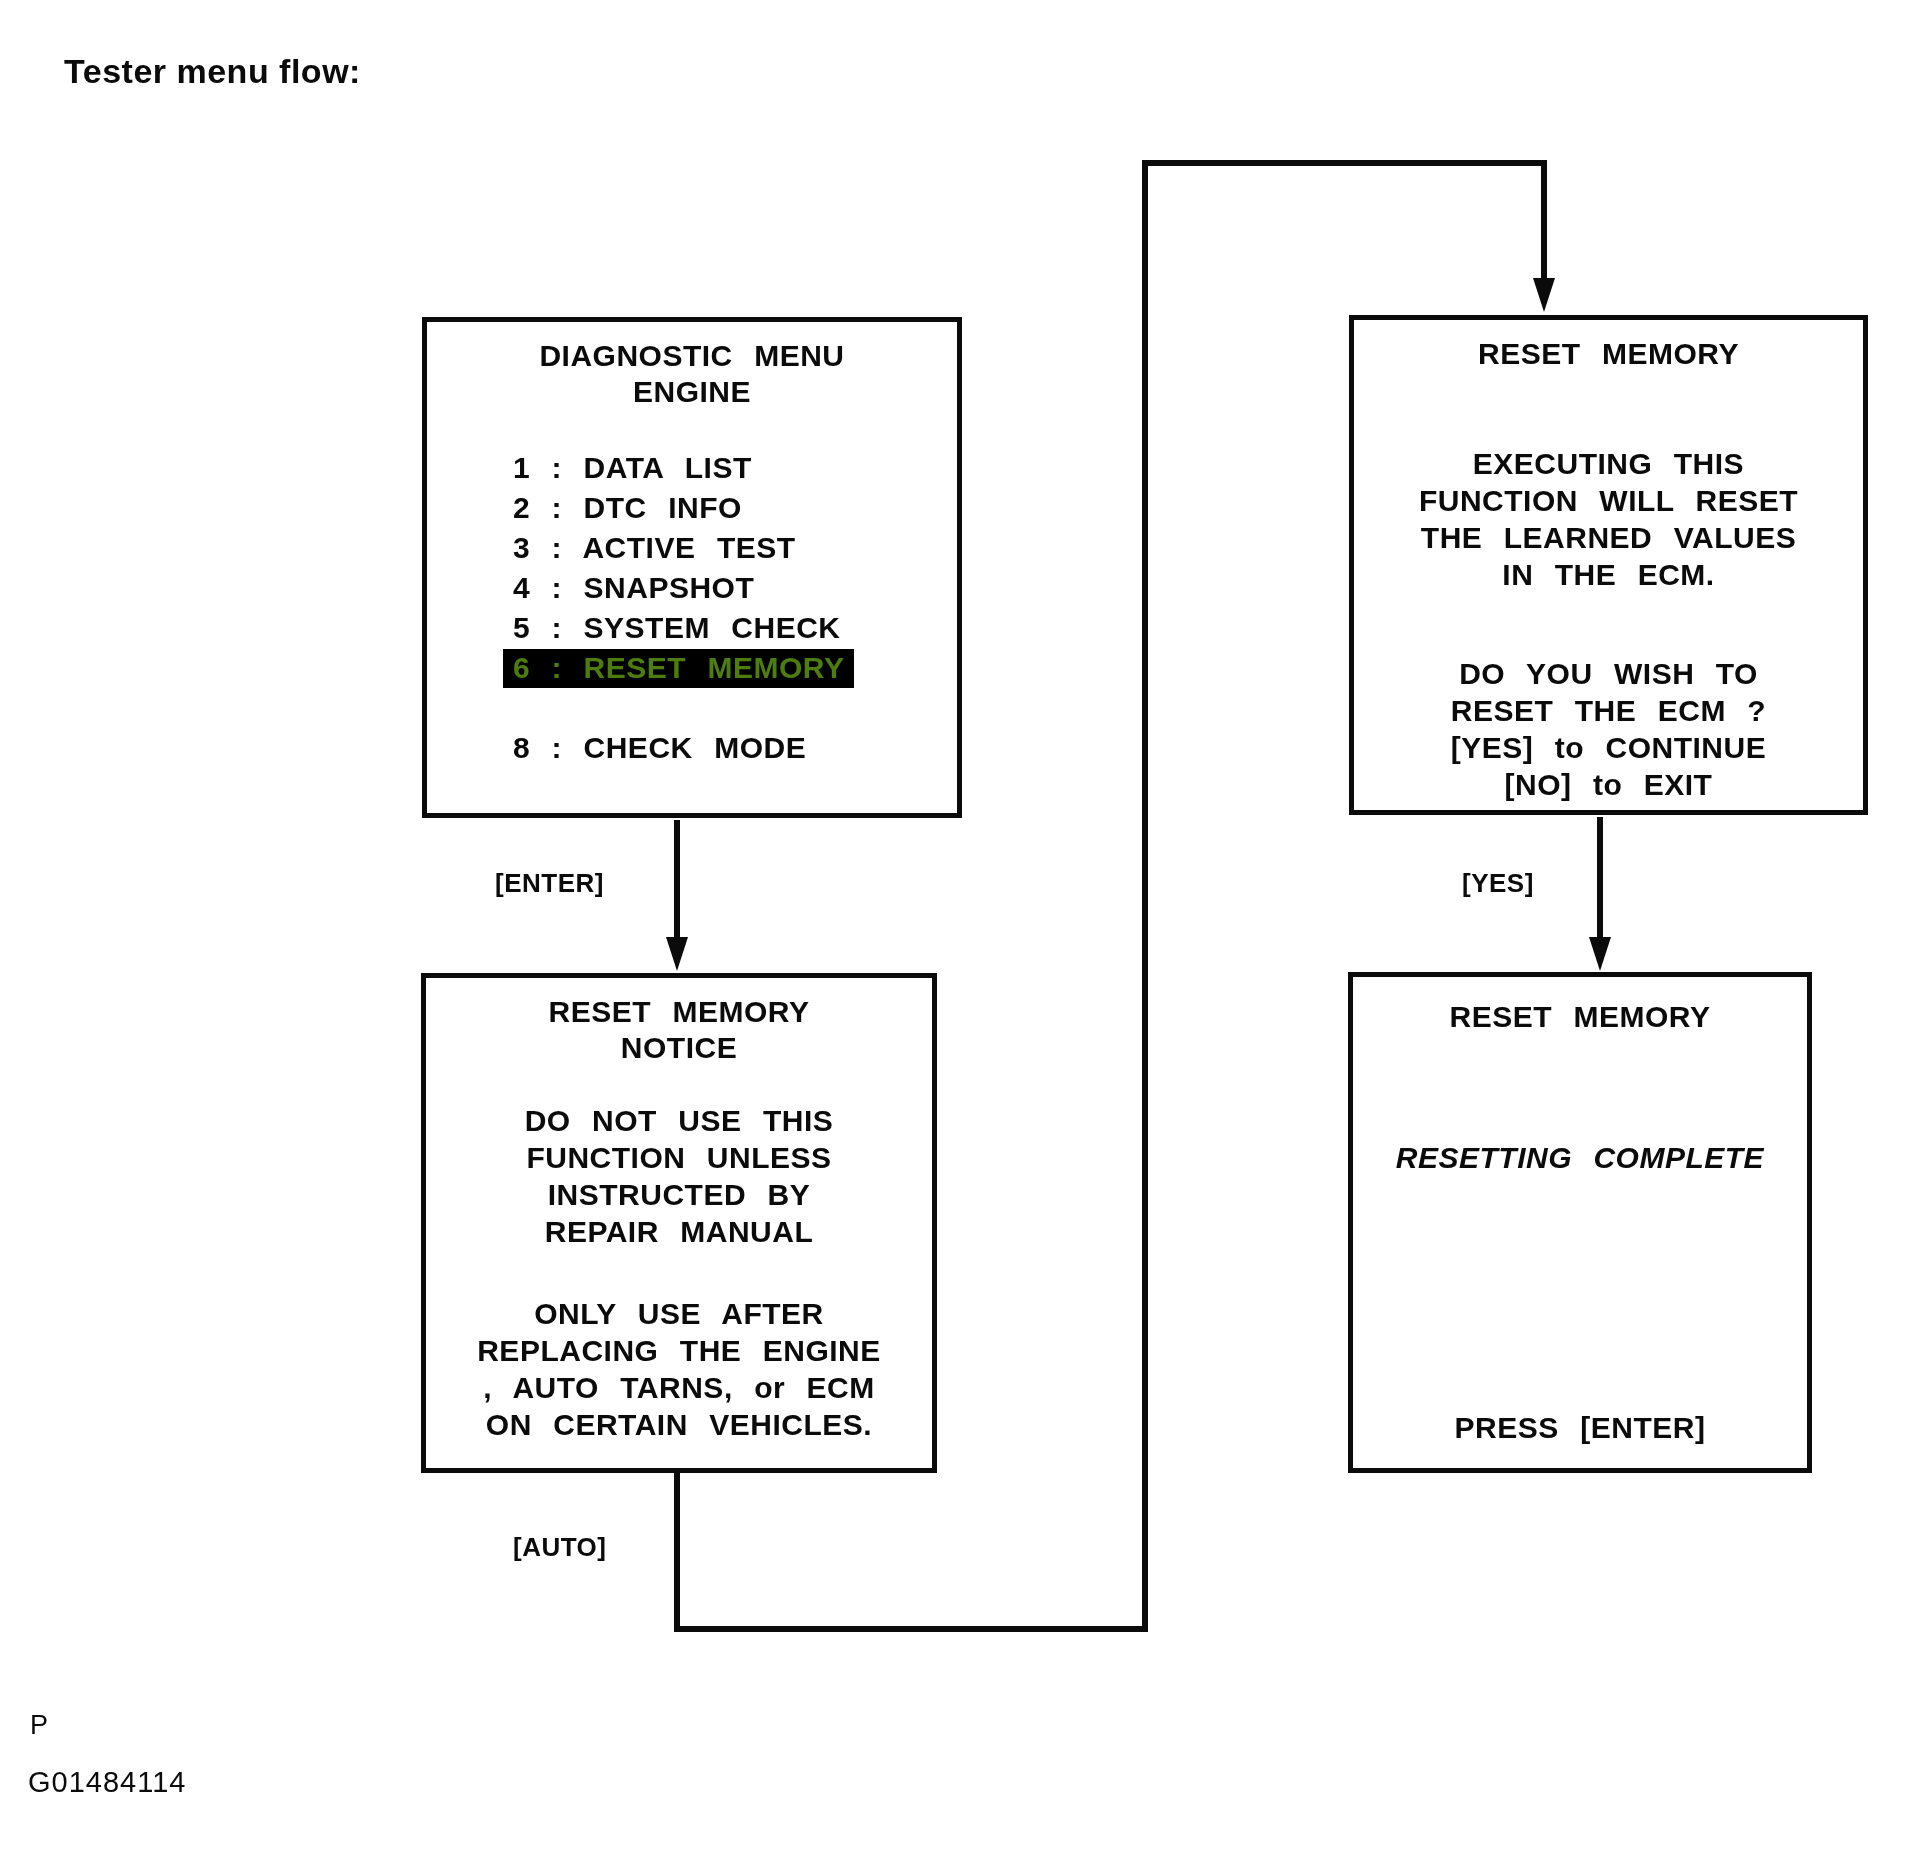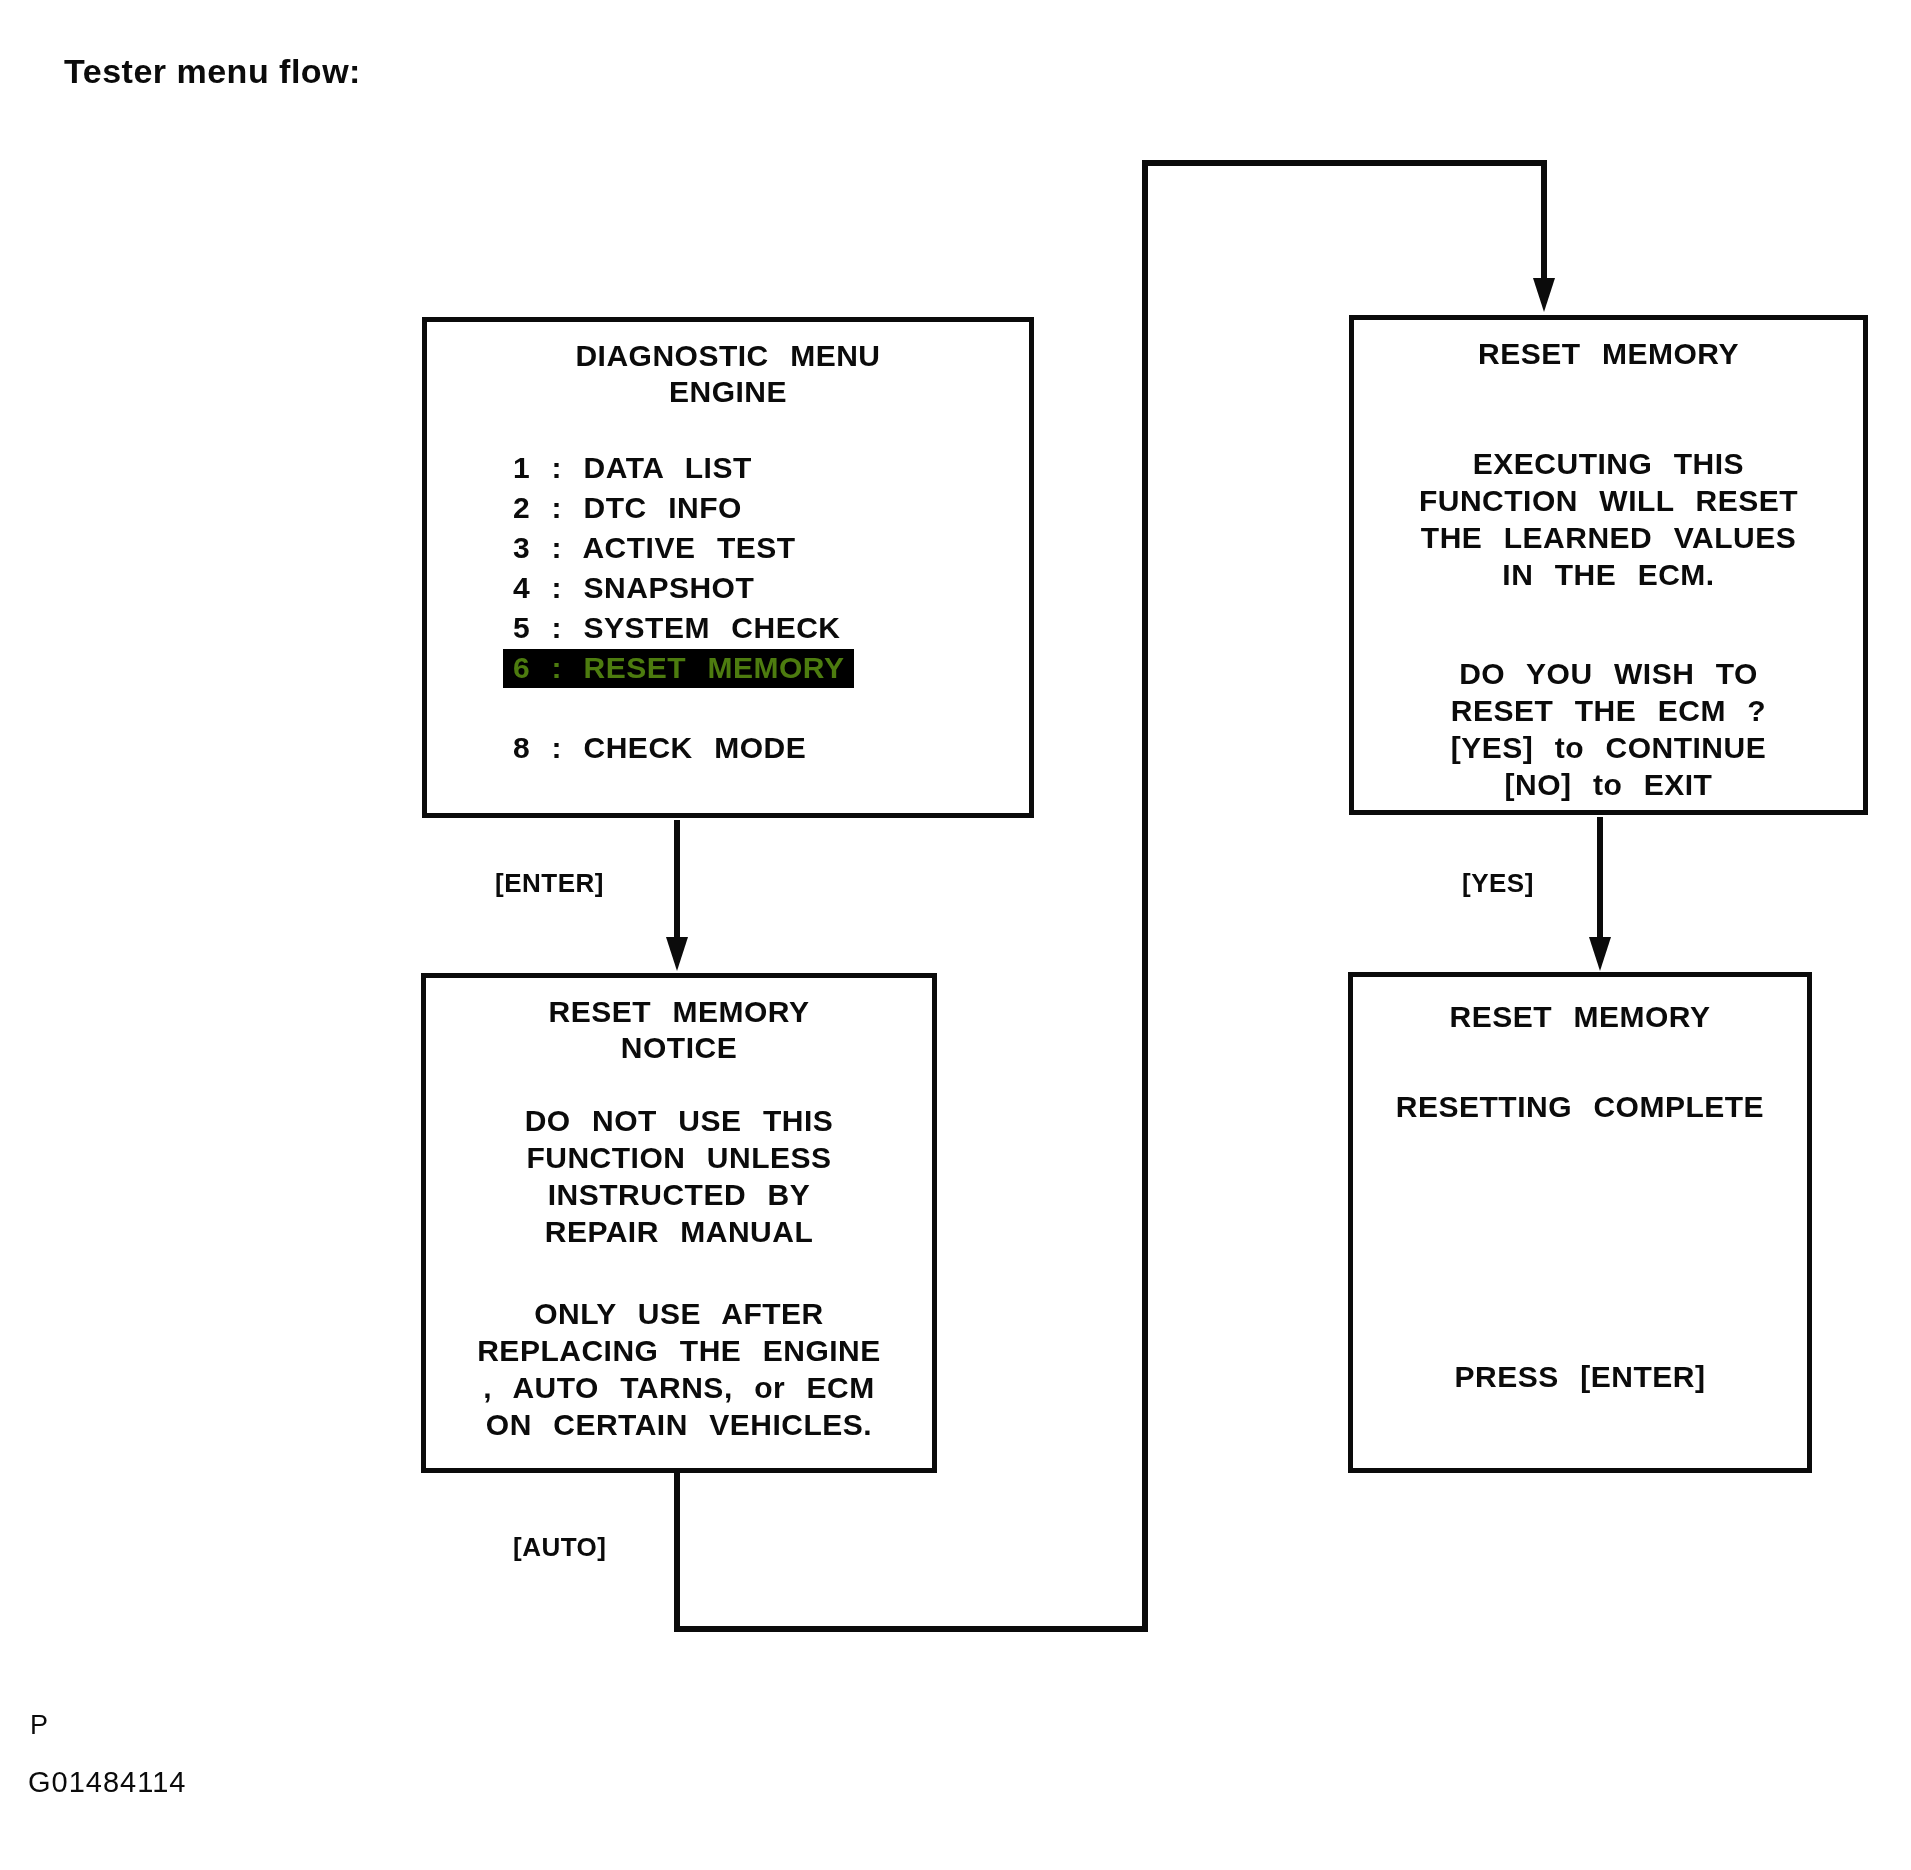--- a/index.html
+++ b/index.html
@@ -10,40 +10,40 @@
   .page-title {
     position:absolute; left:64px; top:52px;
     font-size:34px; font-weight:bold; letter-spacing:0.5px;
   }
   .flow-box {
     position:absolute; box-sizing:border-box;
     border:5px solid #0b0b0b; background:#ffffff;
     text-align:center; font-weight:bold; font-size:30px;
     letter-spacing:0.5px; word-spacing:0.42em;
   }
-  #box-diag            { left:422px;  top:317px; width:612px; height:501px; }
+  #box-diag            { left:422px;  top:317px; width:540px; height:501px; }
   #box-notice          { left:421px;  top:973px; width:516px; height:500px; }
   #box-confirm         { left:1349px; top:315px; width:519px; height:500px; }
   #box-complete        { left:1348px; top:972px; width:464px; height:501px; }
 
   .box-title { margin-top:16px; line-height:36px; }
   #box-complete .box-title { margin-top:22px; }
 
   .menu-list { margin-top:38px; text-align:left; padding-left:86px; }
   .menu-row  { height:40px; line-height:40px; white-space:nowrap; }
   .menu-row .hl {
     background:#000000; color:#4d7c0f; padding:2px 10px 4px 10px; margin-left:-10px;
   }
 
   .para { line-height:37px; }
   #box-notice  .para1   { margin-top:36px; }
   #box-notice  .para2   { margin-top:45px; }
   #box-confirm .para1   { margin-top:73px; }
   #box-confirm .para2   { margin-top:62px; }
-  #box-complete .status { margin-top:53px; line-height:37px; }
+  #box-complete .status { margin-top:104px; line-height:37px;font-style:italic; }
   #box-complete .prompt { margin-top:233px; line-height:37px; }
 
   .key-label {
     position:absolute; font-size:26px; font-weight:bold;
     letter-spacing:0.5px; white-space:nowrap;
   }
   #label-enter { left:495px;  top:868px;  }
   #label-auto  { left:513px;  top:1532px; }
   #label-yes   { left:1462px; top:868px;  }
 

